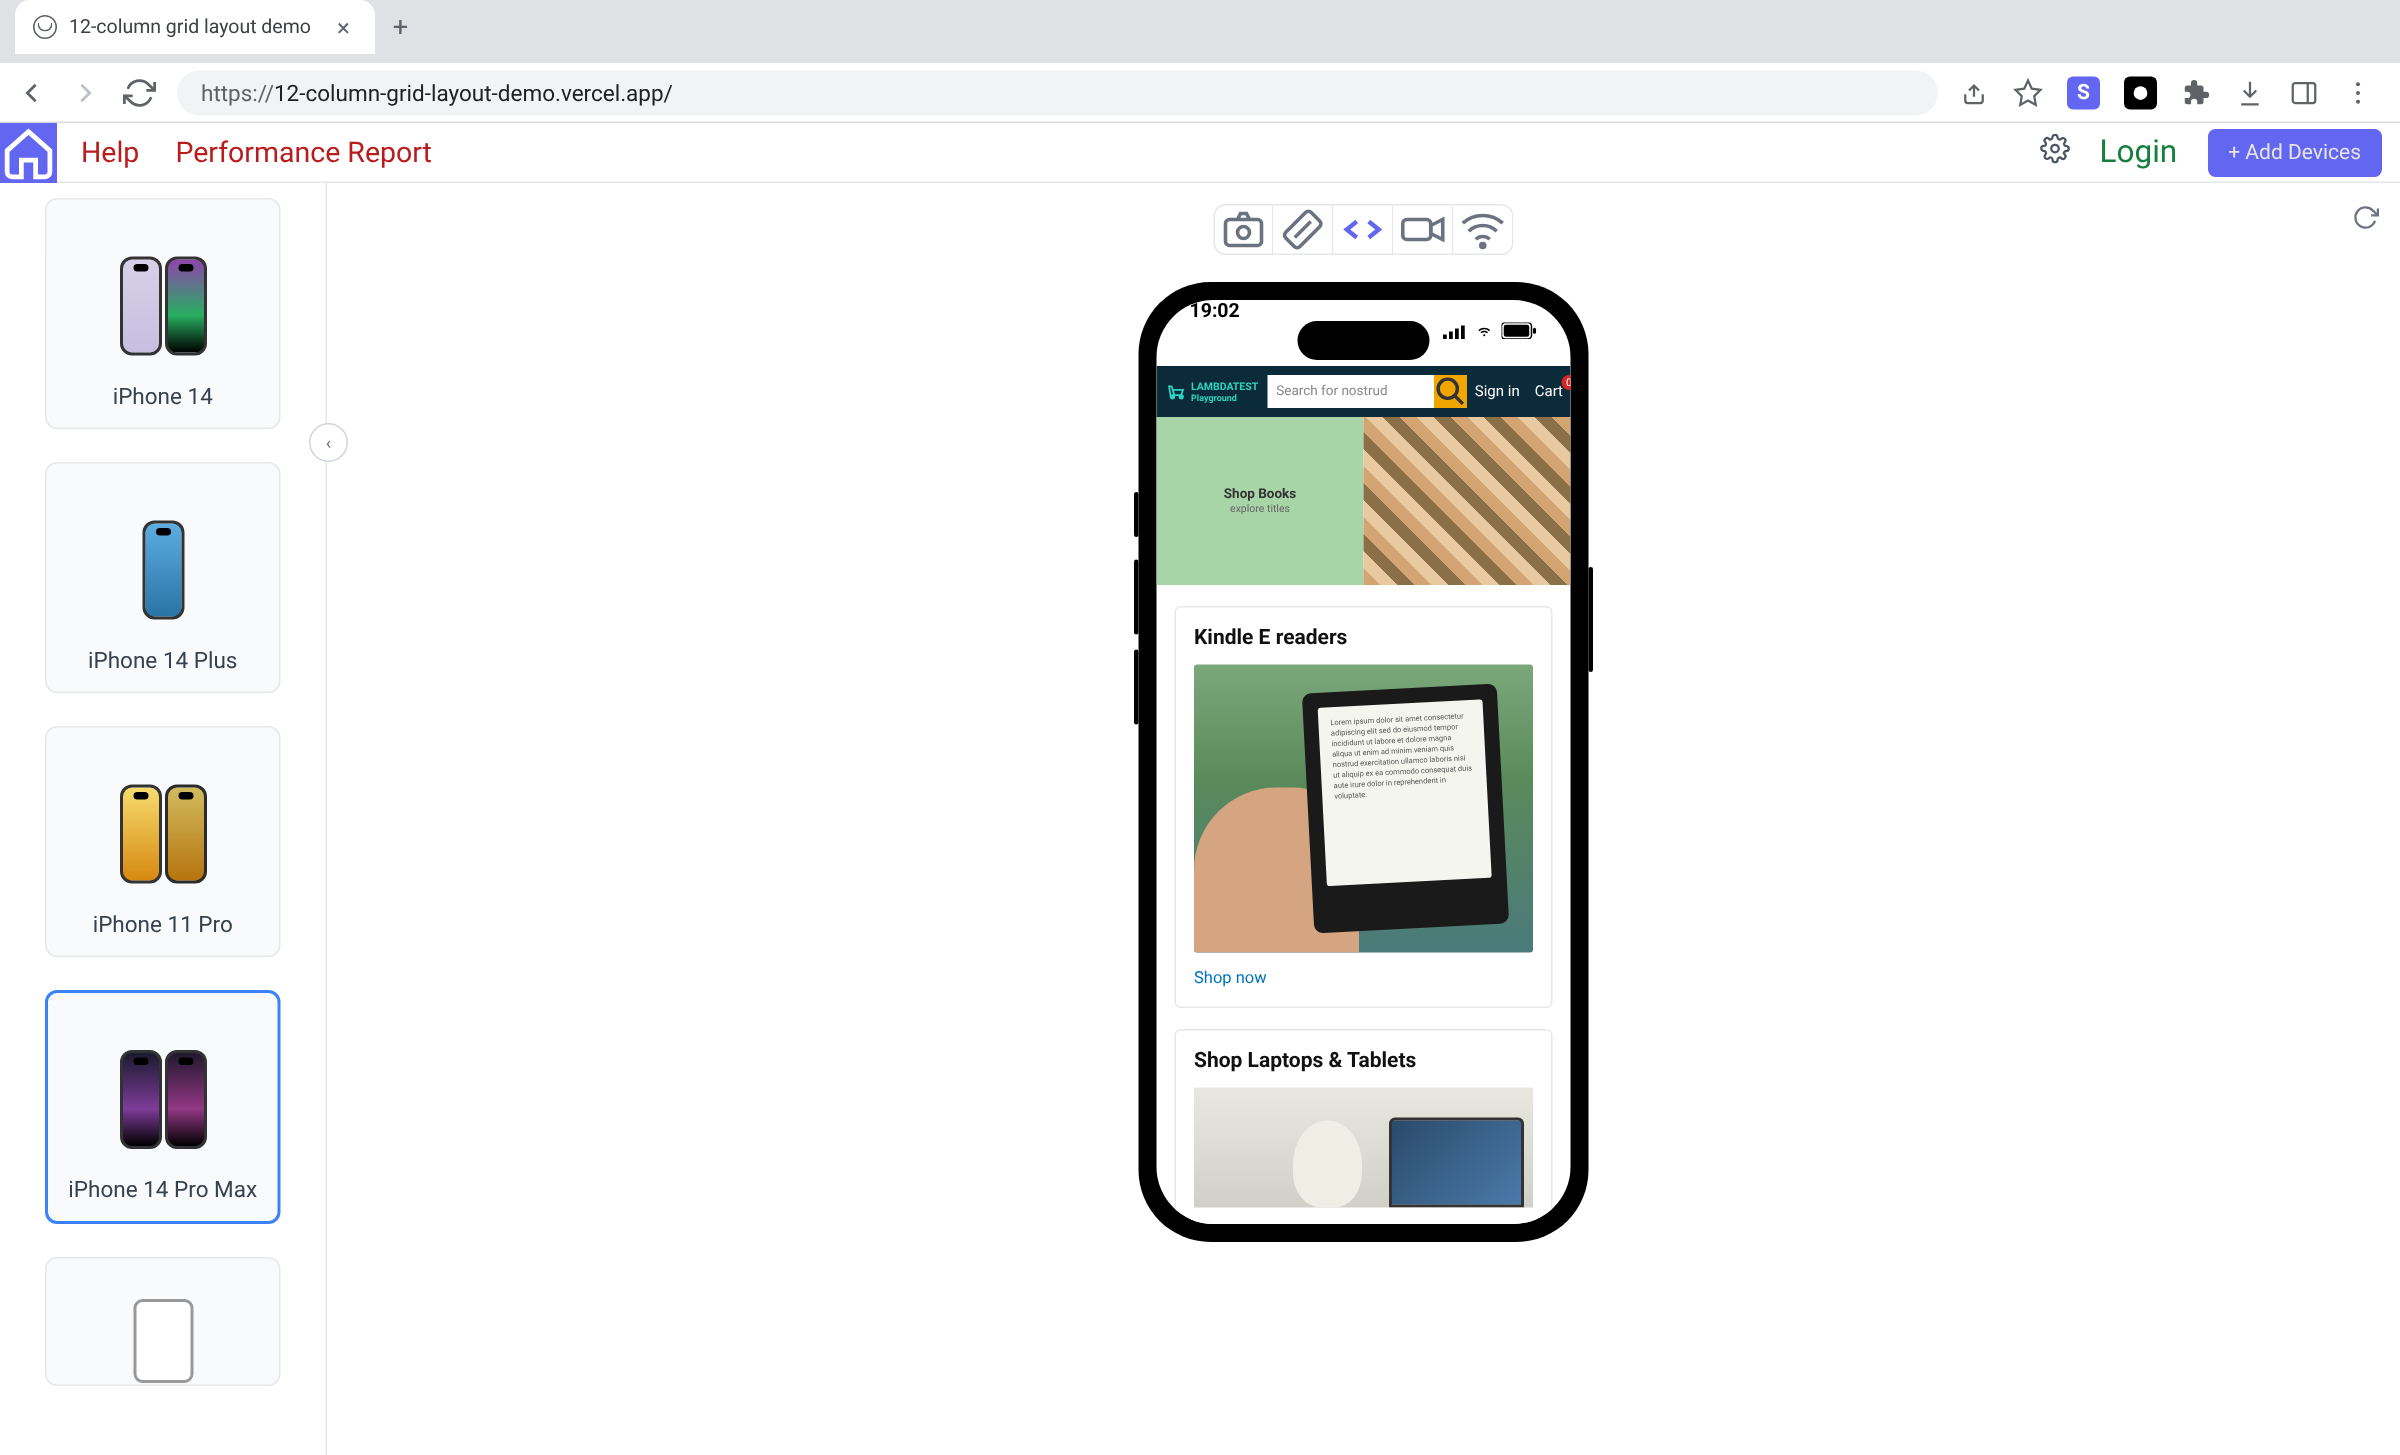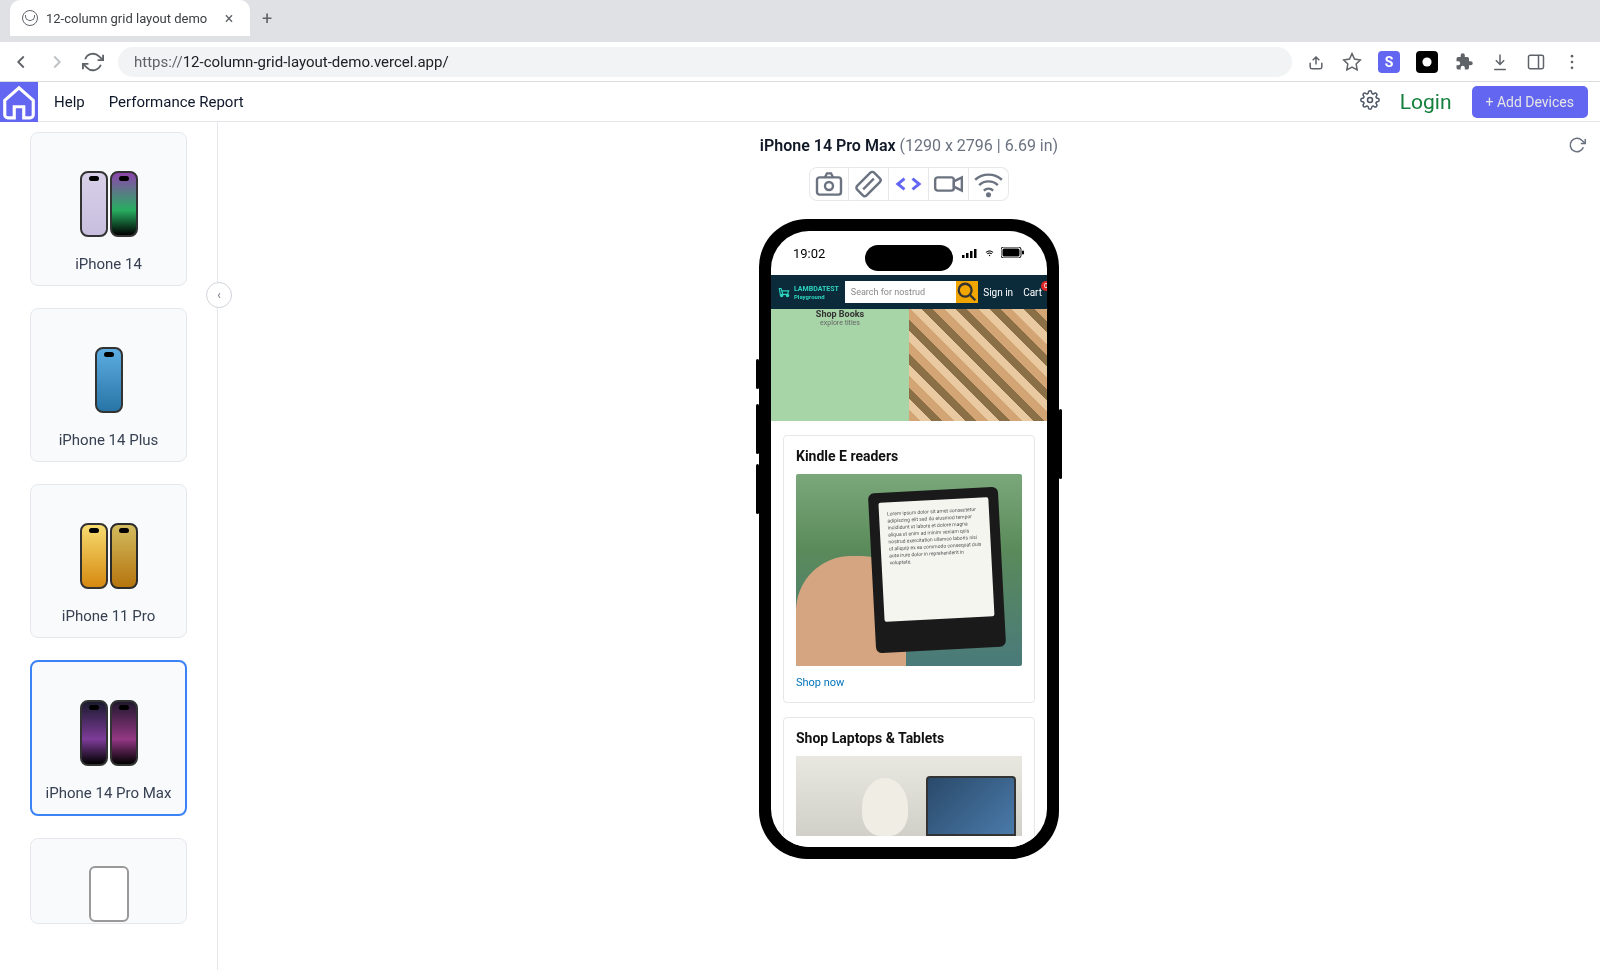--- a/index.html
+++ b/index.html
@@ -23,21 +23,21 @@
 .chrome-icons{display:flex;gap:16px;align-items:center;padding-right:8px}
 .chrome-icon{width:20px;height:20px;display:flex;align-items:center;justify-content:center;color:#5f6368}
 .ci-blue{background:#6366f1;color:#fff;border-radius:4px;width:22px;height:22px;font-size:14px;font-weight:bold}
 .ci-black{background:#000;color:#fff;border-radius:4px;width:22px;height:22px}
 
 
 .app{flex:1;display:flex;flex-direction:column;overflow:hidden}
 .app-top{height:40px;border-bottom:1px solid #e5e7eb;display:flex;align-items:center;padding:0 0 0 0}
 .home-btn{width:38px;height:40px;background:#6366f1;display:flex;align-items:center;justify-content:center;color:#fff}
 .app-menu{display:flex;gap:24px;padding-left:16px}
-.app-menu-item{font-size:15px;color:#0f172a;cursor:pointer}
+.app-menu-item{font-size:19px;color:#b91c1c;cursor:pointer}
 .app-top-right{margin-left:auto;display:flex;align-items:center;gap:20px;padding-right:12px}
 .gear{color:#4b5563;font-size:18px}
 .login{font-size:21px;color:#15803d;cursor:pointer}
 .add-devices{background:#6366f1;color:#e5e5e5;border:none;padding:8px 14px;border-radius:5px;font-size:14px;cursor:pointer}
 
 .app-body{flex:1;display:flex;overflow:hidden}
 .sidebar{width:218px;border-right:1px solid #e5e7eb;overflow-y:auto;padding:10px 30px}
 .device-card{border:1px solid #e5e7eb;background:#f8fafc;border-radius:8px;padding:30px 10px 12px;margin-bottom:22px;display:flex;flex-direction:column;align-items:center;gap:10px;cursor:pointer}
 .device-card.selected{border:2px solid #3b82f6}
 .device-img{width:66px;height:82px;display:flex;align-items:center;justify-content:center}
@@ -62,41 +62,41 @@
 .tool{width:40px;height:34px;border:1px solid #e5e7eb;display:flex;align-items:center;justify-content:center;color:#6b7280;cursor:pointer;background:#fff}
 .tool:first-child{border-radius:8px 0 0 8px}
 .tool:last-child{border-radius:0 8px 8px 0}
 .tool+.tool{border-left:none}
 .tool.active{color:#6366f1}
 
 
 .iphone{width:300px;height:640px;margin:0 auto;background:#000;border-radius:48px;padding:12px;position:relative}
 .iphone-screen{background:#fff;width:100%;height:100%;border-radius:38px;overflow:hidden;position:relative}
 .pill{position:absolute;top:14px;left:50%;transform:translateX(-50%);width:88px;height:26px;background:#000;border-radius:20px;z-index:10}
-.status-bar{height:44px;display:flex;align-items:center;justify-content:space-between;padding:0 22px;font-size:13px;font-weight:400}
+.status-bar{height:44px;display:flex;justify-content:space-between;padding:0 22px;font-size:13px;font-weight:700}
 .status-right{display:flex;gap:4px;align-items:center}
 
 .side-btn{position:absolute;background:#000;border-radius:2px}
 .sb-left1{left:-3px;top:140px;width:3px;height:30px}
 .sb-left2{left:-3px;top:185px;width:3px;height:50px}
 .sb-left3{left:-3px;top:245px;width:3px;height:50px}
 .sb-right{right:-3px;top:190px;width:3px;height:70px}
 
 
 .m-header{background:#0b2a3a;height:34px;display:flex;align-items:center}
 .m-logo{color:#2dd4bf;font-size:7px;font-weight:bold;padding:0 6px;display:flex;align-items:center;gap:3px}
 .m-logo-icon{width:14px;height:14px}
 .m-search{flex:1;background:#fff;height:22px;display:flex;align-items:center;padding:0 6px;font-size:9px;color:#888}
 .m-search-btn{width:22px;height:22px;background:#f0a500;display:flex;align-items:center;justify-content:center}
 .m-link{color:#fff;font-size:10px;padding:0 5px}
 .m-cart{position:relative}
 .m-badge{position:absolute;top:-6px;right:-4px;background:#dc2626;color:#fff;font-size:7px;width:10px;height:10px;border-radius:50%;display:flex;align-items:center;justify-content:center}
 
 .m-hero{height:112px;display:flex}
-.m-hero-left{flex:1;background:#a8d5a8;display:flex;flex-direction:column;align-items:center;justify-content:flex-start;font-size:9px;color:#333}
+.m-hero-left{flex:1;background:#a8d5a8;display:flex;flex-direction:column;align-items:center;justify-content:center;font-size:9px;color:#333}
 .m-hero-left .t1{font-weight:bold}
 .m-hero-left .t2{font-size:7px;color:#666}
 .m-hero-right{flex:1;background:repeating-linear-gradient(45deg,#d4a574 0,#d4a574 8px,#e8c9a0 8px,#e8c9a0 16px,#8b6f47 16px,#8b6f47 24px)}
 
 .m-card{margin:14px 12px;border:1px solid #e5e7eb;border-radius:4px;padding:12px;background:#fff}
 .m-card-title{font-size:14px;font-weight:700;color:#111;margin-bottom:10px}
 .m-card-img{width:100%;height:192px;background:linear-gradient(180deg,#7ba87b 0,#5a8a5a 40%,#4a7a7a 100%);border-radius:2px;position:relative;overflow:hidden}
 .kindle-device{position:absolute;right:20px;top:16px;width:130px;height:160px;background:#1a1a1a;border-radius:6px;padding:10px;transform:rotate(-3deg)}
 .kindle-screen{background:#f5f5f0;width:100%;height:85%;border-radius:2px;padding:8px;font-size:5px;color:#555;line-height:1.4}
 .hand{position:absolute;left:0;bottom:0;width:110px;height:110px;background:#d4a580;border-radius:50% 40% 0 0}
@@ -251,24 +251,20 @@
               <div class="small-phone"></div>
             </div>
         </div>
       </div>
 
       <div class="canvas">
         <div class="refresh-btn"><svg viewBox="0 0 24 24" width="18" height="18" fill="none" stroke="currentColor" stroke-width="2">
               <path d="M23 4v6h-6"></path>
               <path d="M20.49 15a9 9 0 11-2.12-9.36L23 10"></path>
             </svg></div>
-        <div class="device-header">
-          <span class="name">iPhone 14 Pro Max</span>
-          <span>(1290 x 2796 | 6.69 in)</span>
-        </div>
         <div class="toolbar">
           <div class="tool">
               <svg viewBox="0 0 24 24" width="18" height="18" fill="none" stroke="currentColor" stroke-width="1.8">
                 <rect x="3" y="7" width="18" height="13" rx="2"></rect>
                 <circle cx="12" cy="13.5" r="3"></circle>
                 <path d="M9 7l1.5-3h3L15 7"></path>
               </svg>
             </div>
           <div class="tool">
               <svg viewBox="0 0 24 24" width="18" height="18" fill="none" stroke="currentColor" stroke-width="1.8">

